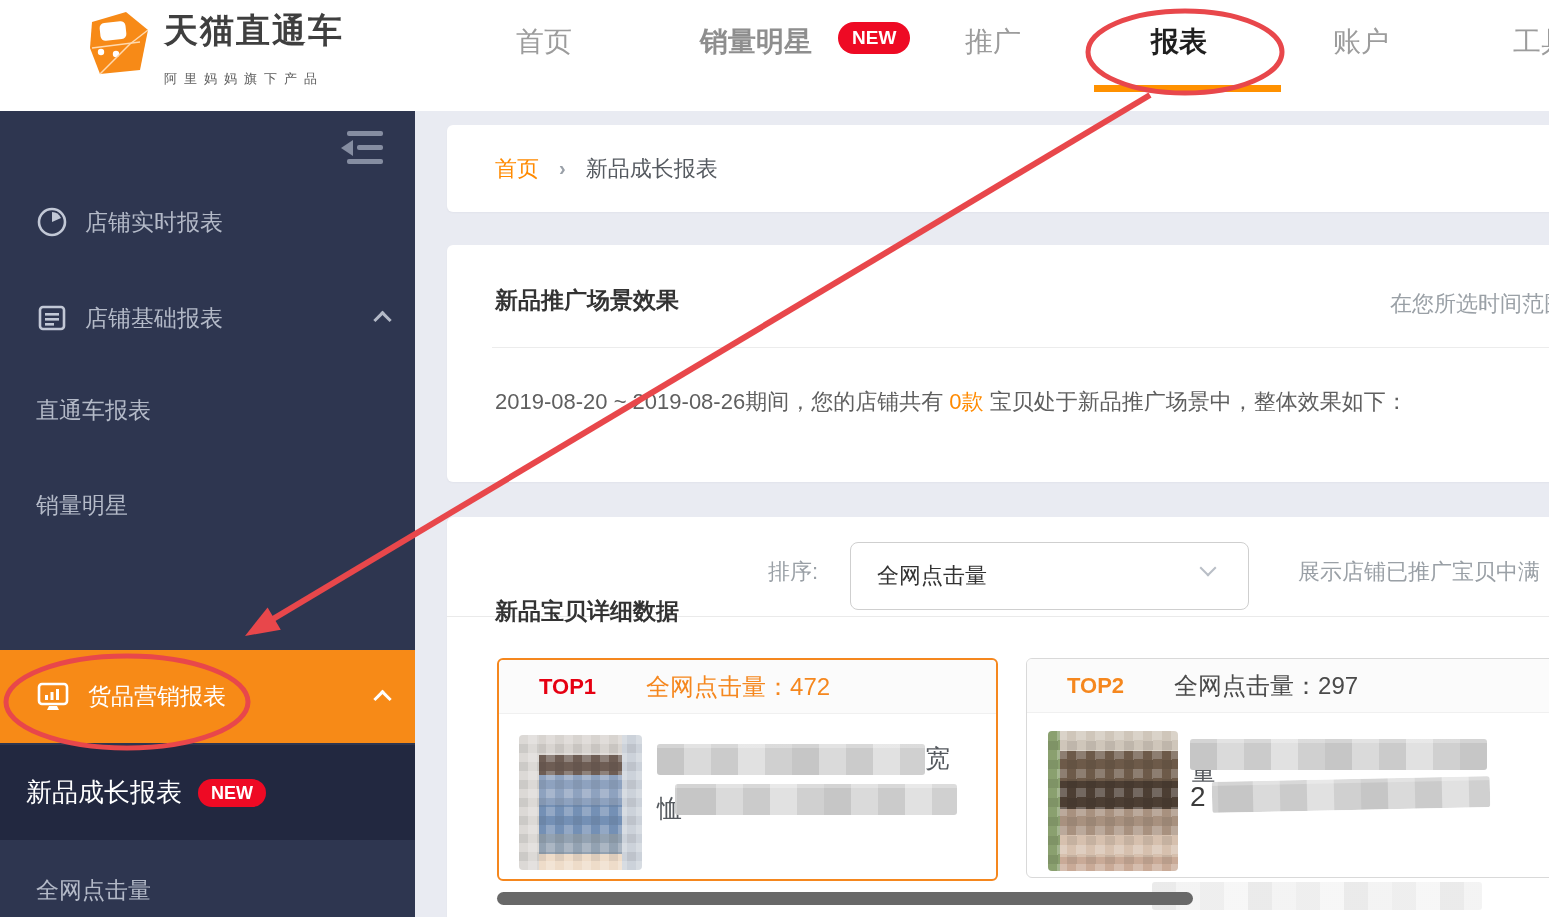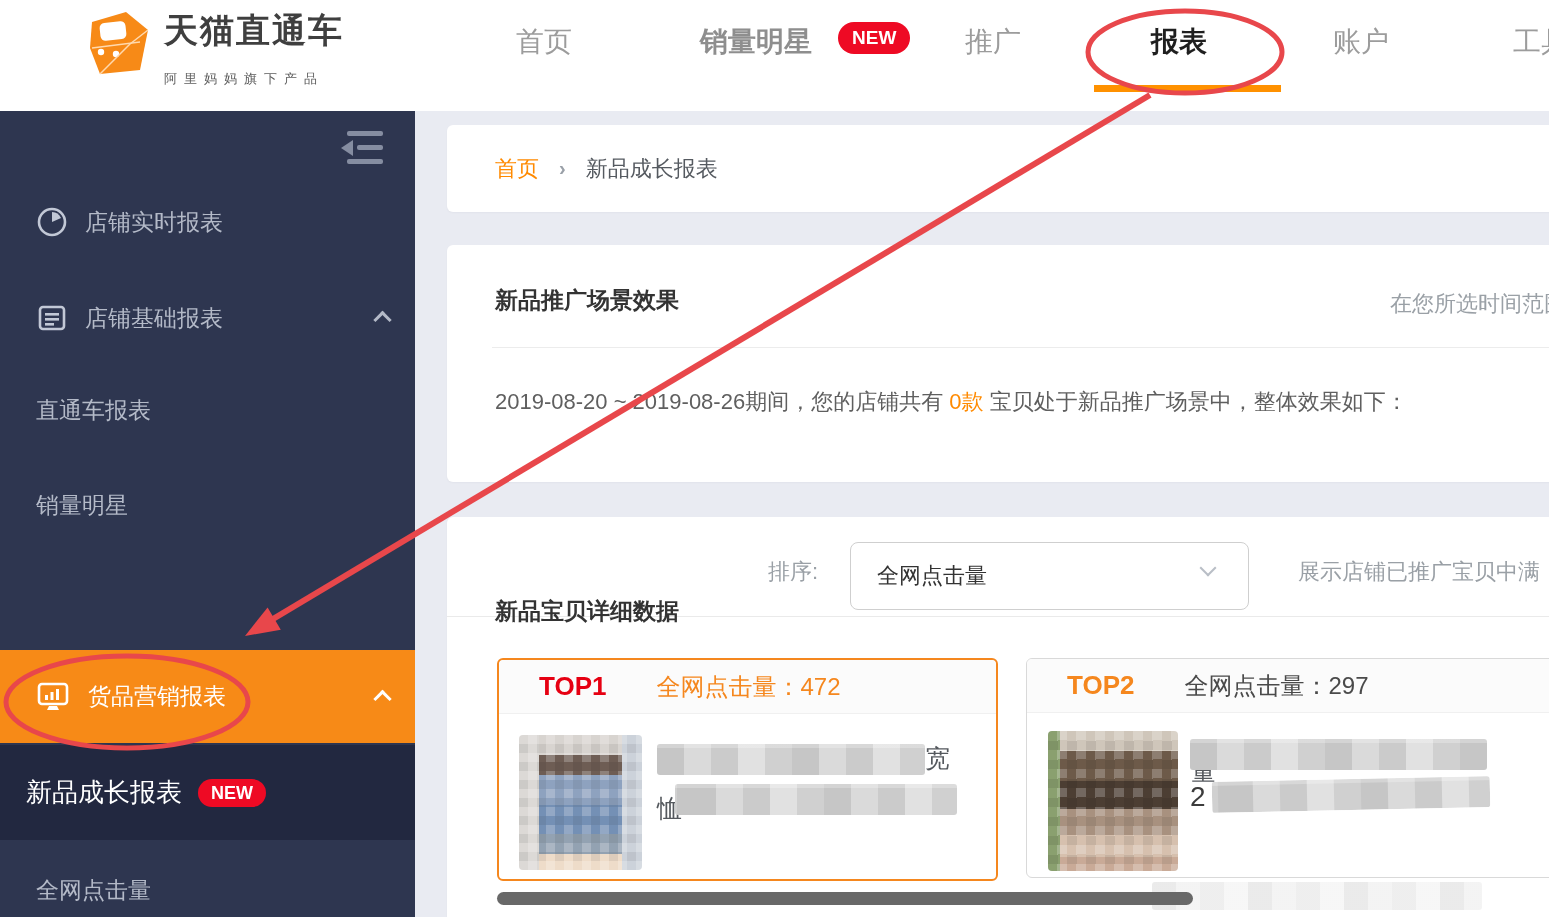--- a/index.html
+++ b/index.html
@@ -56,21 +56,21 @@
   .sort-label{position:absolute;left:321px;top:40px;font-size:22px;color:#9aa0a6;}
   .sort-select{position:absolute;left:403px;top:25px;width:399px;height:68px;border:1px solid #cfcfcf;border-radius:8px;background:#fff;cursor:pointer;display:flex;align-items:center;}
   .sort-value{margin-left:26px;font-size:22px;color:#333;}
   .chev-down{position:absolute;right:34px;top:19px;width:12px;height:12px;border-right:2.5px solid #b9bec6;border-bottom:2.5px solid #b9bec6;transform:rotate(45deg);}
   .detail-note{position:absolute;left:851px;top:40px;right:0;font-size:22px;color:#9aa0a6;white-space:nowrap;overflow:hidden;}
 
   .top-card{position:absolute;border-radius:6px;background:#fff;}
   .top-card.first{left:50px;top:141px;width:501px;height:223px;border:2px solid #f5871e;}
   .top-card.second{left:579px;top:141px;width:556px;height:220px;border:1px solid #d9d9d9;}
   .top-head{position:absolute;left:0;right:0;top:0;height:54px;background:#fbfbfb;border-bottom:1px solid #f0f0f0;border-radius:5px 5px 0 0;display:flex;align-items:center;}
-  .rank{margin-left:40px;font-size:26px;font-weight:700;}
+  .rank{margin-left:40px;font-size:22px;font-weight:700;}
   .rank.red{color:#e60012;}
   .rank.orange{color:#f5871e;}
   .metric{margin-left:50px;font-size:24px;}
   .metric.orange{color:#f5871e;}
   .metric.gray{color:#4a4a4a;}
 
   .mosaic-text{border-radius:3px;background-image:
     linear-gradient(180deg,rgba(255,255,255,.25) 0 4px,rgba(0,0,0,0) 4px),
     repeating-linear-gradient(90deg,#c6c6c6 0 27px,#dadada 27px 54px,#cbcbcb 54px 81px,#e1e1e1 81px 108px,#d0d0d0 108px 135px);}
   .mosaic-text.alt{background-position:14px 0,14px 0;}

